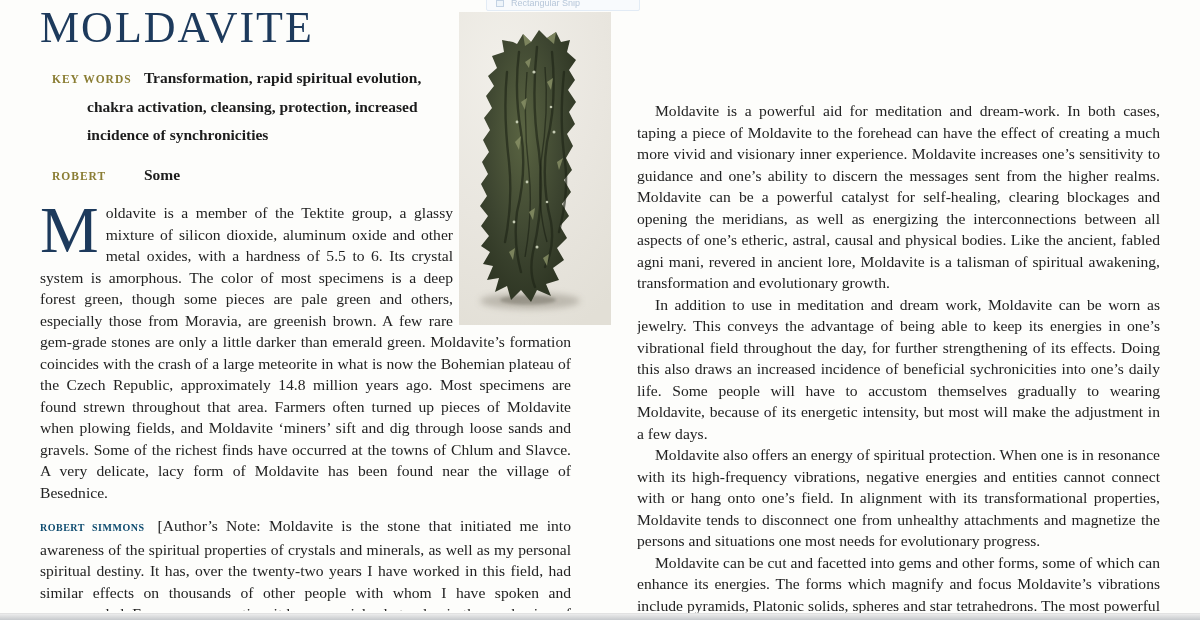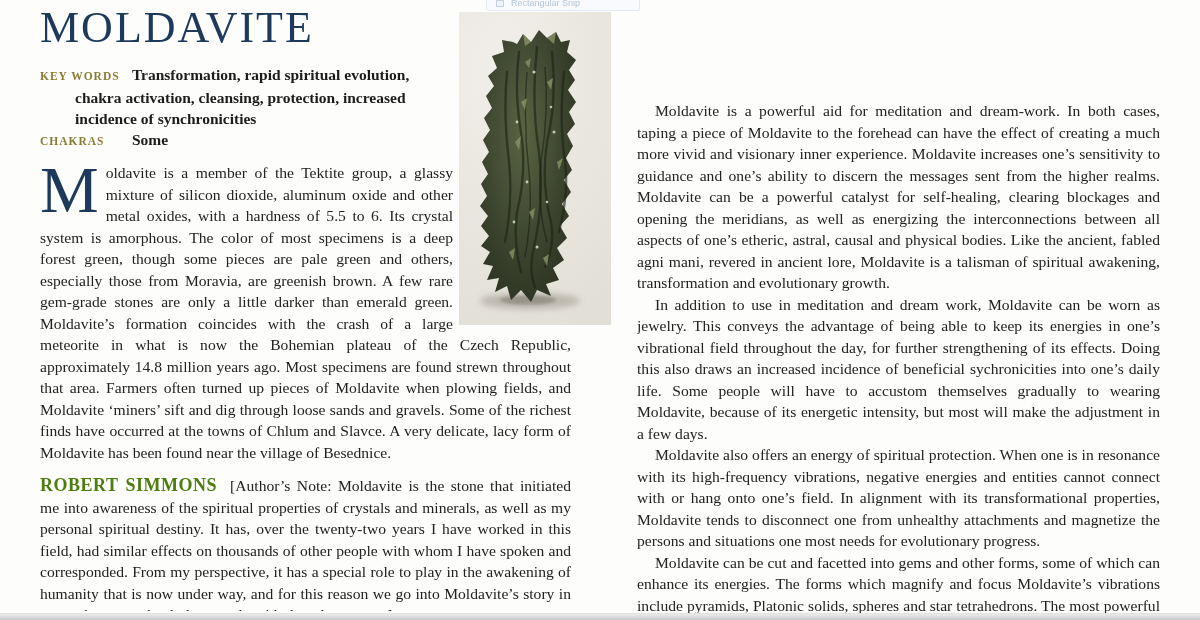--- a/index.html
+++ b/index.html
@@ -39,37 +39,37 @@
   .col-right {
     position:absolute; left:637px; top:63px; width:523px; height:551px;
     overflow:hidden; z-index:1;margin-top:37px;
   }
   .wrap-spacer { float:right; width:118px; height:320px; }
 
   h1.title {
     font-size:44px; line-height:46px; font-weight:normal;
     color:#1d3a5c; letter-spacing:2px; margin:0 0 13px 0;
   }
-  .prop { padding-left:35px; text-indent:-35px; font-size:15.5px; line-height:21px; margin:0; }
+  .prop { padding-left:35px; text-indent:-35px; font-size:15.5px; line-height:28px; margin:12px; }
   .prop-label {
     display:inline-block; min-width:88px; text-indent:0;
     font-size:11.5px; font-weight:bold; letter-spacing:1px; color:#8a7d33;
   }
   .prop-value { font-weight:bold; color:#1c1c1c; }
 
   .body-text { font-size:15.6px; line-height:21.5px; text-align:justify; color:#222; }
   .para1 { margin-top:10px; }
   .dropcap {
     float:left; font-size:66px; line-height:52px; color:#1d3a5c;
     padding:2px 7px 0 0;
   }
   .author-block { margin-top:12px; }
   .author-label {
-    font-size:18px; font-weight:bold; letter-spacing:0.5px;
-    color:#4d7c0f; margin-right:13px;
+    font-size:10px; font-weight:bold; letter-spacing:0.5px;
+    color:#0c4a6e; margin-right:13px;
   }
   .col-right p { margin:0; text-indent:18px; }
 
   
   .bottom-bar {
     position:absolute; left:0; bottom:0; width:1200px; height:7px;
     background:linear-gradient(#ececec, #c6c9cc); border-top:1px solid #e2e2e2;
     z-index:6;
   }
 </style>
@@ -145,21 +145,21 @@
   <div class="col-left">
     <div class="wrap-spacer"></div>
 
     <h1 class="title">MOLDAVITE</h1>
 
     <div class="prop">
       <span class="prop-label">KEY WORDS</span>
       <span class="prop-value">Transformation, rapid spiritual evolution, chakra activation, cleansing, protection, increased incidence of synchronicities</span>
     </div>
     <div class="prop">
-      <span class="prop-label">CHAKRAS</span>
+      <span class="prop-label">ROBERT</span>
       <span class="prop-value">Some</span>
     </div>
 
     <div class="body-text para1">
       <span class="dropcap">M</span><span>oldavite is a member of the Tektite group, a glassy mixture of silicon dioxide, aluminum oxide and other metal oxides, with a hardness of 5.5 to 6. Its crystal system is amorphous. The color of most specimens is a deep forest green, though some pieces are pale green and others, especially those from Moravia, are greenish brown. A few rare gem-grade stones are only a little darker than emerald green. Moldavite’s formation coincides with the crash of a large meteorite in what is now the Bohemian plateau of the Czech Republic, approximately 14.8 million years ago. Most specimens are found strewn throughout that area. Farmers often turned up pieces of Moldavite when plowing fields, and Moldavite ‘miners’ sift and dig through loose sands and gravels. Some of the richest finds have occurred at the towns of Chlum and Slavce. A very delicate, lacy form of Moldavite has been found near the village of Besednice.</span>
     </div>
 
     <div class="body-text author-block">
       <span class="author-label">ROBERT SIMMONS</span><span>[Author’s Note: Moldavite is the stone that initiated me into awareness of the spiritual properties of crystals and minerals, as well as my personal spiritual destiny. It has, over the twenty-two years I have worked  in this field, had similar effects on thousands of other people with whom I have spoken and corresponded. From my perspective, it has a special role to play in the awakening of humanity that is now under way, and for this reason we go into Moldavite’s story in somewhat more depth than we do with the other stones.]</span>
     </div>

